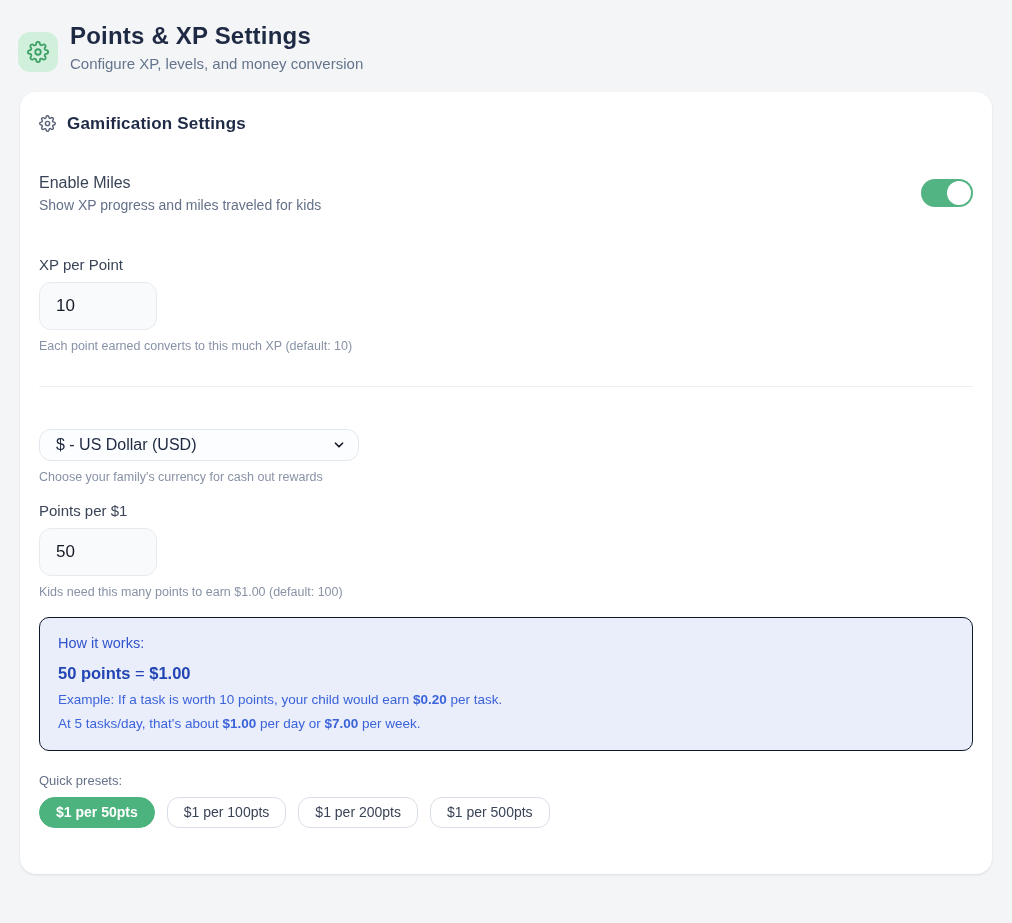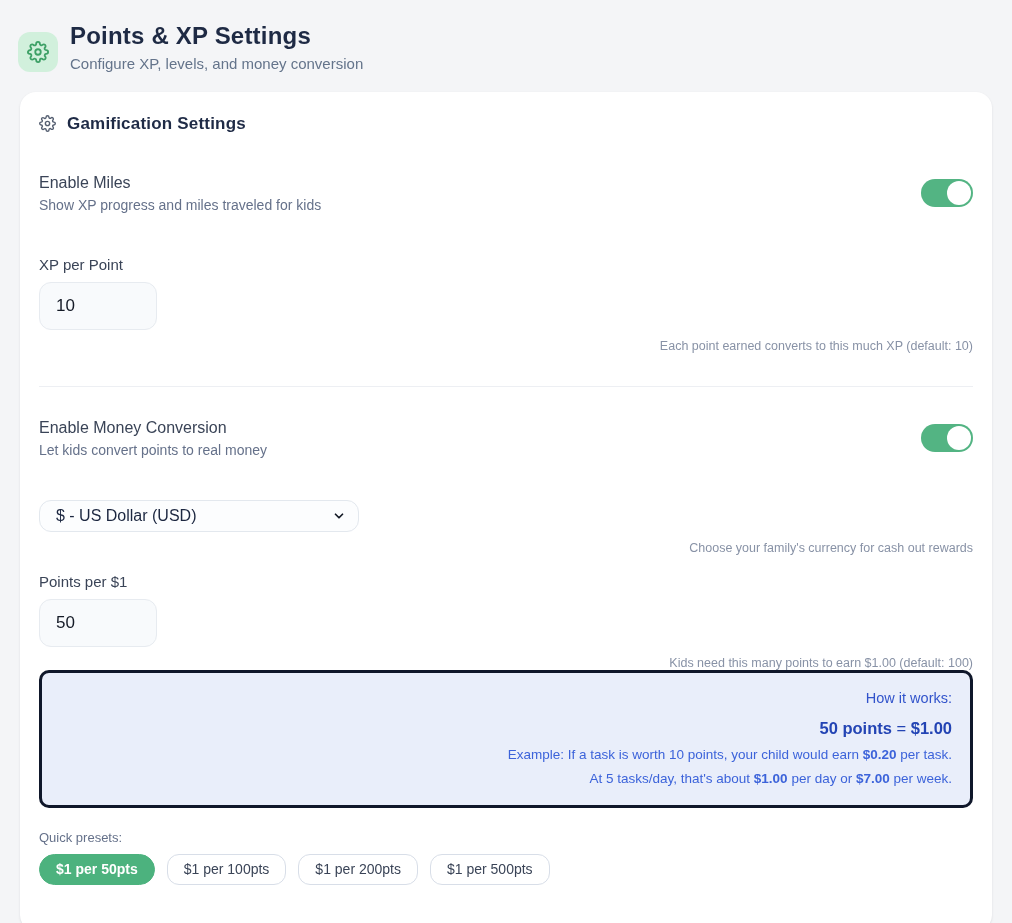--- a/index.html
+++ b/index.html
@@ -113,21 +113,20 @@
     padding: 0 16px;
     font-size: 17px;
     color: #141a26;
     font-family: "Liberation Sans", "DejaVu Sans", sans-serif;
     outline: none;
   }
   .helper {
     font-size: 12.5px;
     color: #8892a6;
     margin-top: 9px;
-    text-align: right;
   }
   .divider {
     border: none;
     border-top: 1px solid #edeff3;
     margin: 33px 0 32px 0;
   }
   
   .select-wrap { position: relative; width: 320px; margin-top: 9px; }
   .currency-select {
     appearance: none;
@@ -146,24 +145,24 @@
   .select-chevron {
     position: absolute;
     right: 13px; top: 50%;
     transform: translateY(-50%);
     pointer-events: none;
     display: flex;
   }
   
   .info-box {
     background: #e9eefa;
-    border: 3px solid #0f172a;
+    border: 1px solid #0f172a;
     border-radius: 10px;
+    margin-top: 18px;
     padding: 17px 18px 19px 18px;
-    text-align: right;
   }
   .info-title {
     font-size: 14.5px;
     color: #3153cb;
   }
   .info-rate {
     font-size: 16.5px;
     color: #2344b4;
     margin-top: 13px;
   }
@@ -241,29 +240,20 @@
   </div>
 
   <div style="margin-top:43px;">
     <div class="field-label">XP per Point</div>
     <input class="num-input" type="text" value="10" style="">
     <div class="helper">Each point earned converts to this much XP (default: 10)</div>
   </div>
 
   <hr class="divider">
 
-  <div class="toggle-row">
-    <div>
-      <div class="row-label">Enable Money Conversion</div>
-      <div class="row-desc">Let kids convert points to real money</div>
-    </div>
-    <div class="toggle on">
-      <div class="knob"></div>
-    </div>
-  </div>
 
   <div style="margin-top:42px;">
     <div class="select-wrap">
       <select class="currency-select">
         <option>$ - US Dollar (USD)</option>
       </select>
       <span class="select-chevron">
         <svg width="14" height="14" viewBox="0 0 24 24" fill="none" stroke="#141a26" stroke-width="3" stroke-linecap="round" stroke-linejoin="round">
           <polyline points="6 9 12 15 18 9"></polyline>
         </svg>

